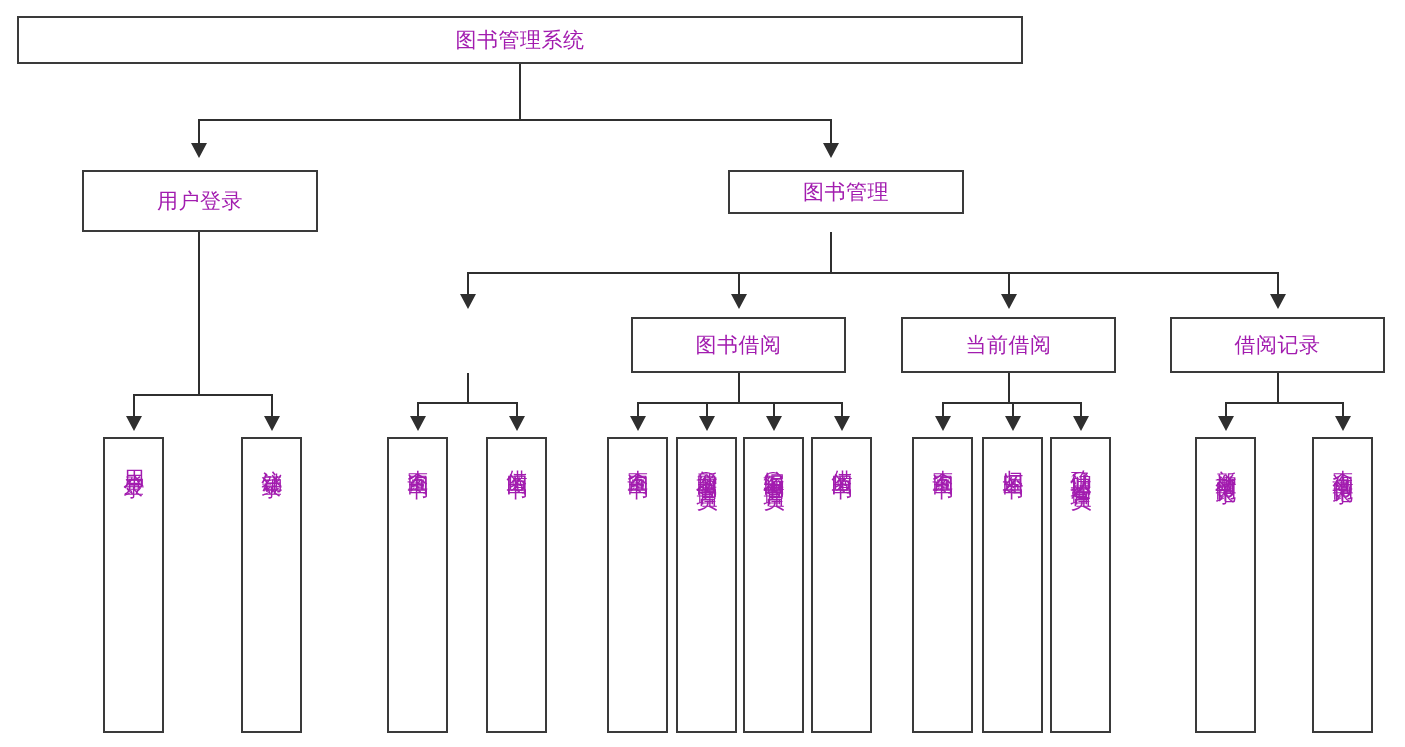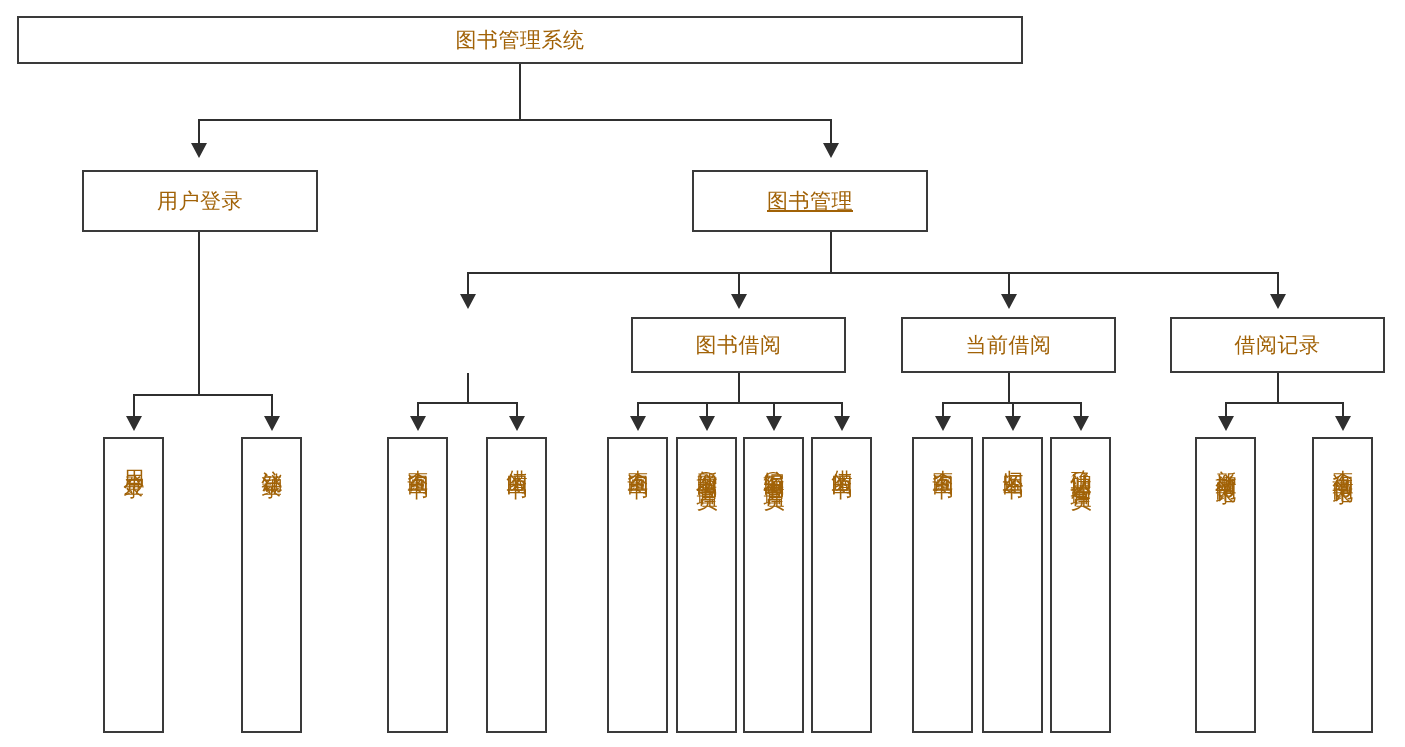--- a/index.html
+++ b/index.html
@@ -17,21 +17,21 @@
     height: 747px;
     background: #ffffff;
     overflow: hidden;
   }
   
   .node {
     position: absolute;
     box-sizing: border-box;
     border: 2px solid #3a3a3a;
     background: #ffffff;
-    color: #a16207;
+    color: #a21caf;
     display: flex;
     align-items: center;
     justify-content: center;
     z-index: 3;
   }
   .node .label {
     font-size: 21px;
     line-height: 1.15;
     letter-spacing: 0.5px;
     white-space: nowrap;
@@ -145,21 +145,21 @@
   <div class="arrow" style="left:1218px; top:416px;"></div>
   <div class="arrow" style="left:1335px; top:416px;"></div>
 
   <div class="node" style="left:17px; top:16px; width:1006px; height:48px;">
     <span class="label">图书管理系统</span>
   </div>
 
   <div class="node" style="left:82px; top:170px; width:236px; height:62px;">
     <span class="label">用户登录</span>
   </div>
-  <div class="node" style="left:692px; top:170px; width:236px; height:62px;text-decoration:underline;">
+  <div class="node" style="left:728px; top:170px; width:236px; height:44px;">
     <span class="label">图书管理</span>
   </div>
 
   <div class="node" style="left:901px; top:317px; width:215px; height:56px;">
     <span class="label">当前借阅</span>
   </div>
   <div class="node" style="left:631px; top:317px; width:215px; height:56px;">
     <span class="label">图书借阅</span>
   </div>
   <div class="node" style="left:1170px; top:317px; width:215px; height:56px;">

